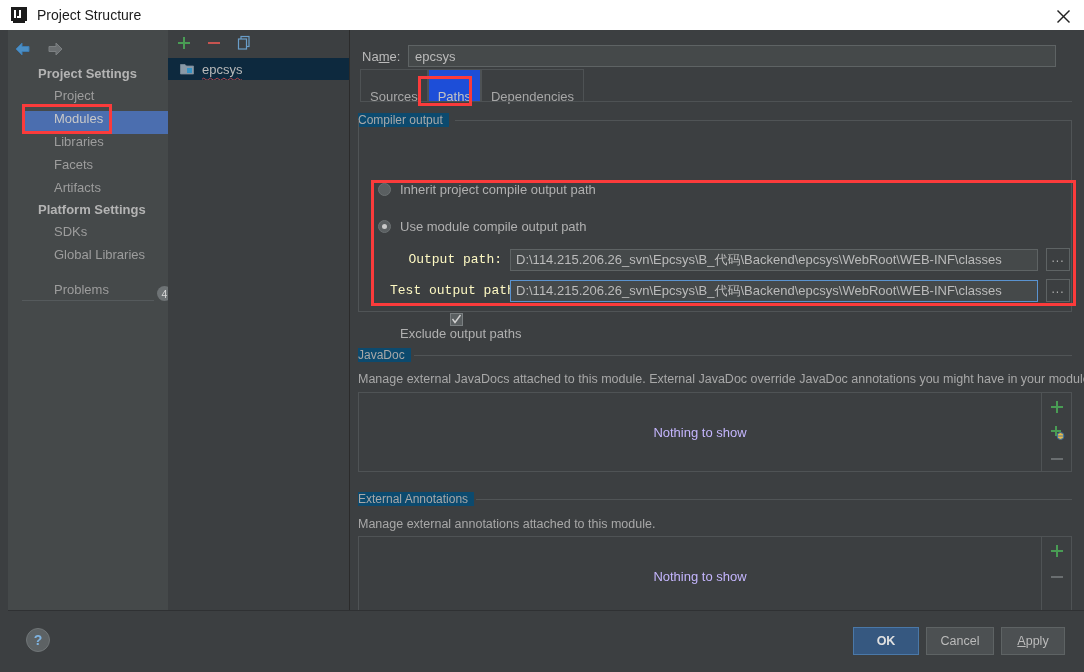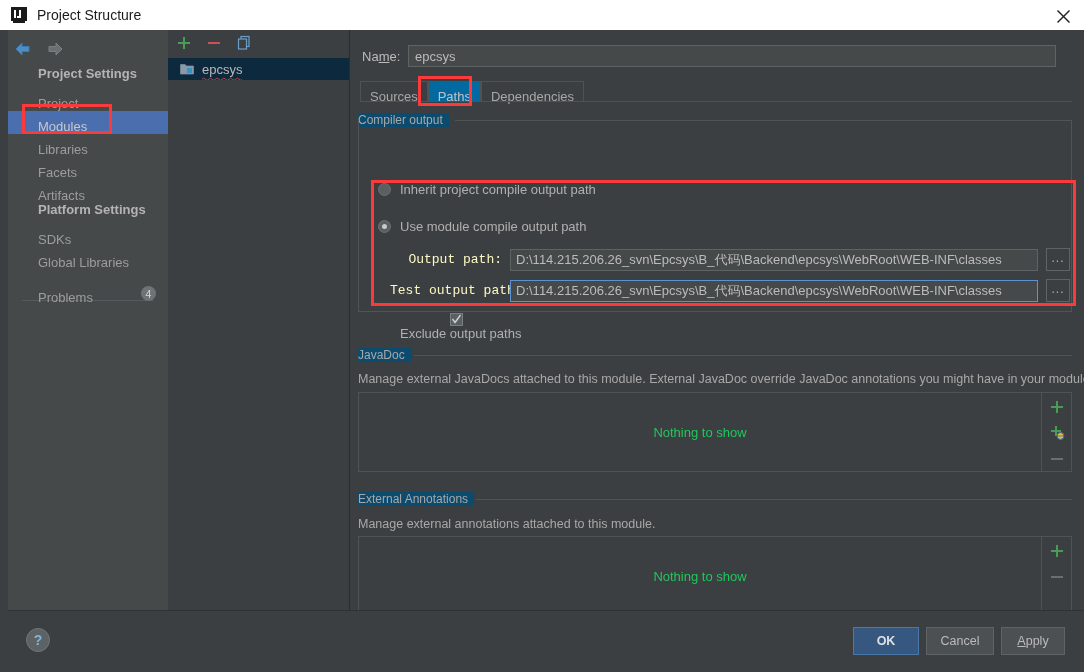--- a/index.html
+++ b/index.html
@@ -116,23 +116,23 @@
     position: absolute;
     left: 14px;
     color: #b4b4b4;
     font-size: 13px;
     font-weight: bold;
     white-space: nowrap;
     margin-left: 16px;
   }
   .sb-item {
     position: absolute;
-    left: 0;
+    left: 16px;
     width: 160px; height: 23px;
-    display: flex; align-items: flex-end;
+    display: flex; align-items: flex-start;
     padding-left: 30px;
     box-sizing: border-box;
     color: #9d9d9d;
     font-size: 13px;
     cursor: pointer;
     white-space: nowrap;
   }
   .sb-item.selected {
     background: #4b6eaf;
     color: #c8c8c8;
@@ -234,32 +234,32 @@
   .tabs {
     position: absolute;
     left: 10px; top: 50px;
     width: 712px; height: 22px;
     display: flex;
     align-items: flex-end;
   }
   .tab {
     height: 21px;
     line-height: 21px;
-    padding: 4px 9px;
+    padding: 16px 9px;
     font-size: 13px;
     color: #a7a7a7;
     background: #3c3f41;
     border: 1px solid #4e5254;
     border-bottom: none;
     box-sizing: border-box;
     cursor: pointer;
     white-space: nowrap;
   }
   .tab.active {
-    background: #0369a1;
+    background: #1d4ed8;
     color: #c3c3c3;
   }
   .tabs-underline {
     position: absolute;
     left: 10px; top: 71px;
     width: 712px; height: 1px;
     background: #4e5254;
   }
 
   
@@ -370,21 +370,21 @@
     font-size: 12.5px;
     color: #a8a8a8;
     white-space: nowrap;
   }
   .listbox {
     position: absolute;
     background: #3c3f41;
     border: 1px solid #4f5355;
     box-sizing: border-box;
     display: flex; align-items: center; justify-content: center;
-    color: #22c55e;
+    color: #c4b5fd;
     font-size: 13px;
   }
   .sidebuttons {
     position: absolute;
     border: 1px solid #4f5355;
     border-left: none;
     box-sizing: border-box;
     background: #3c3f41;
     display: flex;
     flex-direction: column;

